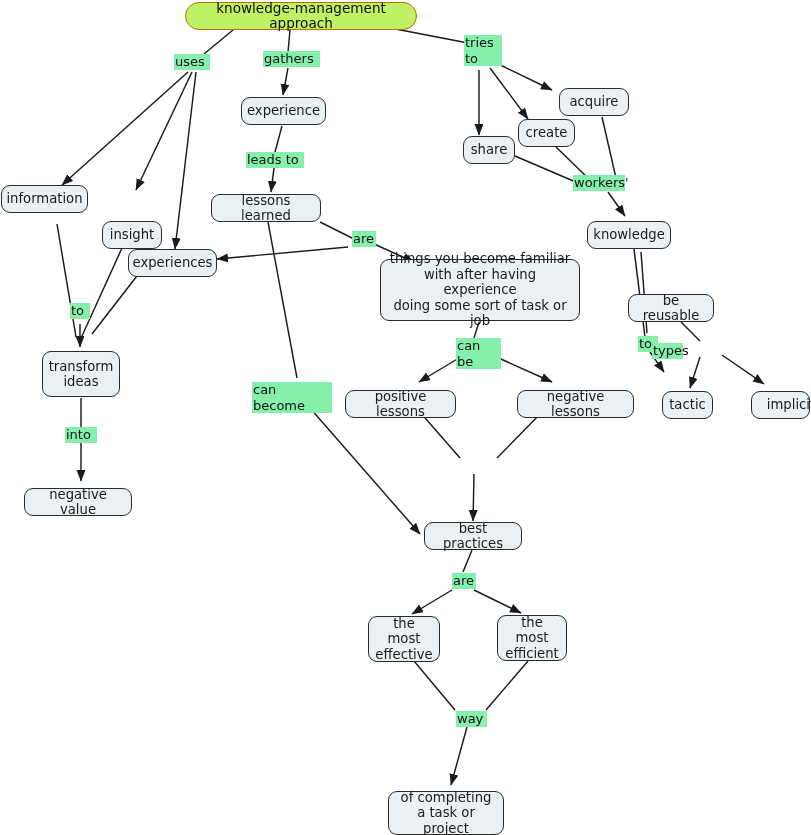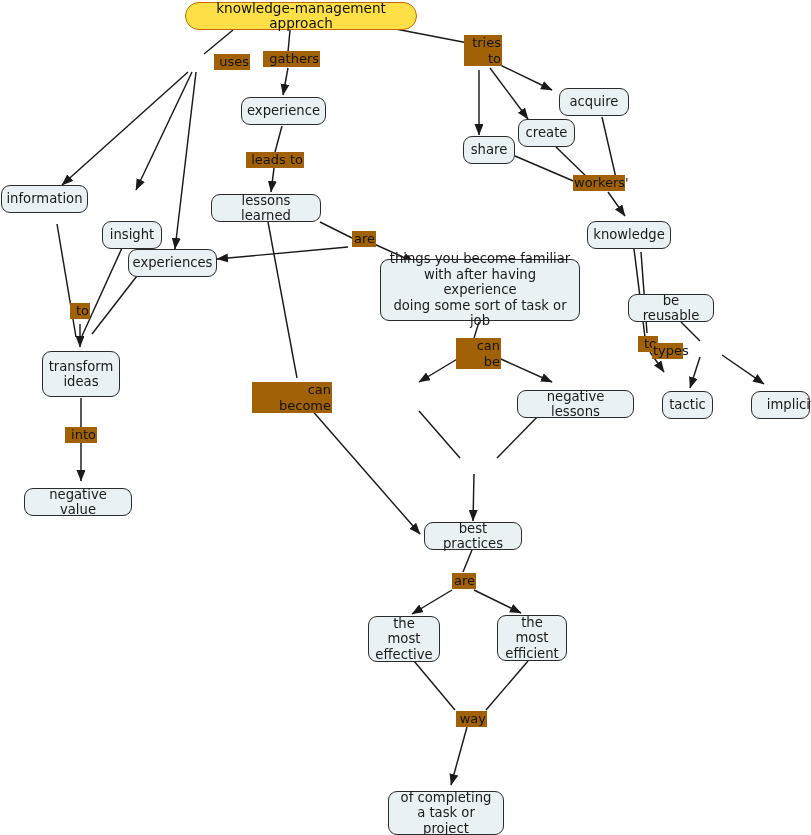--- a/index.html
+++ b/index.html
@@ -36,34 +36,34 @@
     border: 1.4px solid #2b2b2b;
     border-radius: 9px;
     color: #1a1a1a;
     font-size: 13.2px;
     line-height: 15.5px;
     white-space: pre-line;
     padding: 0 6px;
     z-index: 3;
   }
   .node.root {
-    background: #fde047;
+    background: #bef264;
     border: 1.6px solid #c26a00;
     border-radius: 14px;
     color: #111111;
     font-size: 13.6px;
   }
   .link-label {
     position: absolute;
     box-sizing: border-box;
-    background: #a16207;
+    background: #86efac;
     color: #141414;
     font-size: 13px;
     line-height: 15.5px;
-    text-align: right;
+    text-align: left;
     white-space: pre-line;
     padding: 0 1px;
     z-index: 2;
   }
 </style>
 </head>
 <body>
 
 <div id="canvas">
 
@@ -162,40 +162,41 @@
   <div class="node" style="left:628px; top:294px; width:86px; height:28px;">be reusable</div>
 
   <div class="node" style="left:662px; top:391px; width:51px; height:28px;">tactic</div>
 
   <div class="node" style="left:751px; top:391px; width:59px; height:28px;padding-left:27px;">implicit</div>
 
   <div class="node" style="left:380px; top:259px; width:200px; height:62px;">things you become familiar
 with after having experience
 doing some sort of task or job</div>
 
+  <div class="node" style="left:345px; top:390px; width:111px; height:28px;">positive lessons</div>
 
   <div class="node" style="left:517px; top:390px; width:117px; height:28px;">negative lessons</div>
 
   <div class="node" style="left:424px; top:522px; width:98px; height:28px;">best practices</div>
 
   <div class="node" style="left:42px; top:351px; width:78px; height:46px;">transform
 ideas</div>
 
   <div class="node" style="left:24px; top:488px; width:108px; height:28px;">negative value</div>
 
   <div class="node" style="left:368px; top:616px; width:72px; height:46px;">the most
 effective</div>
 
   <div class="node" style="left:497px; top:615px; width:70px; height:46px;">the most
 efficient</div>
 
   <div class="node" style="left:388px; top:791px; width:116px; height:44px;">of completing
 a task or project</div>
 
-  <div class="link-label" style="left:174px; top:54px; width:36px;margin-left:40px;">uses</div>
+  <div class="link-label" style="left:174px; top:54px; width:36px;">uses</div>
 
   <div class="link-label" style="left:263px; top:51px; width:57px;">gathers</div>
 
   <div class="link-label" style="left:464px; top:35px; width:38px;">tries
 to</div>
 
   <div class="link-label" style="left:573px; top:175px; width:52px;">workers'</div>
 
   <div class="link-label" style="left:246px; top:152px; width:58px;">leads to</div>
 

